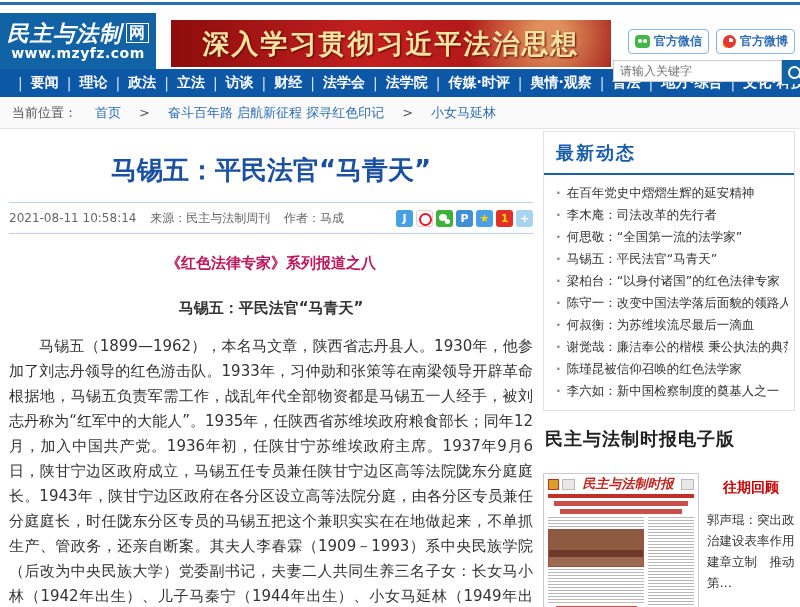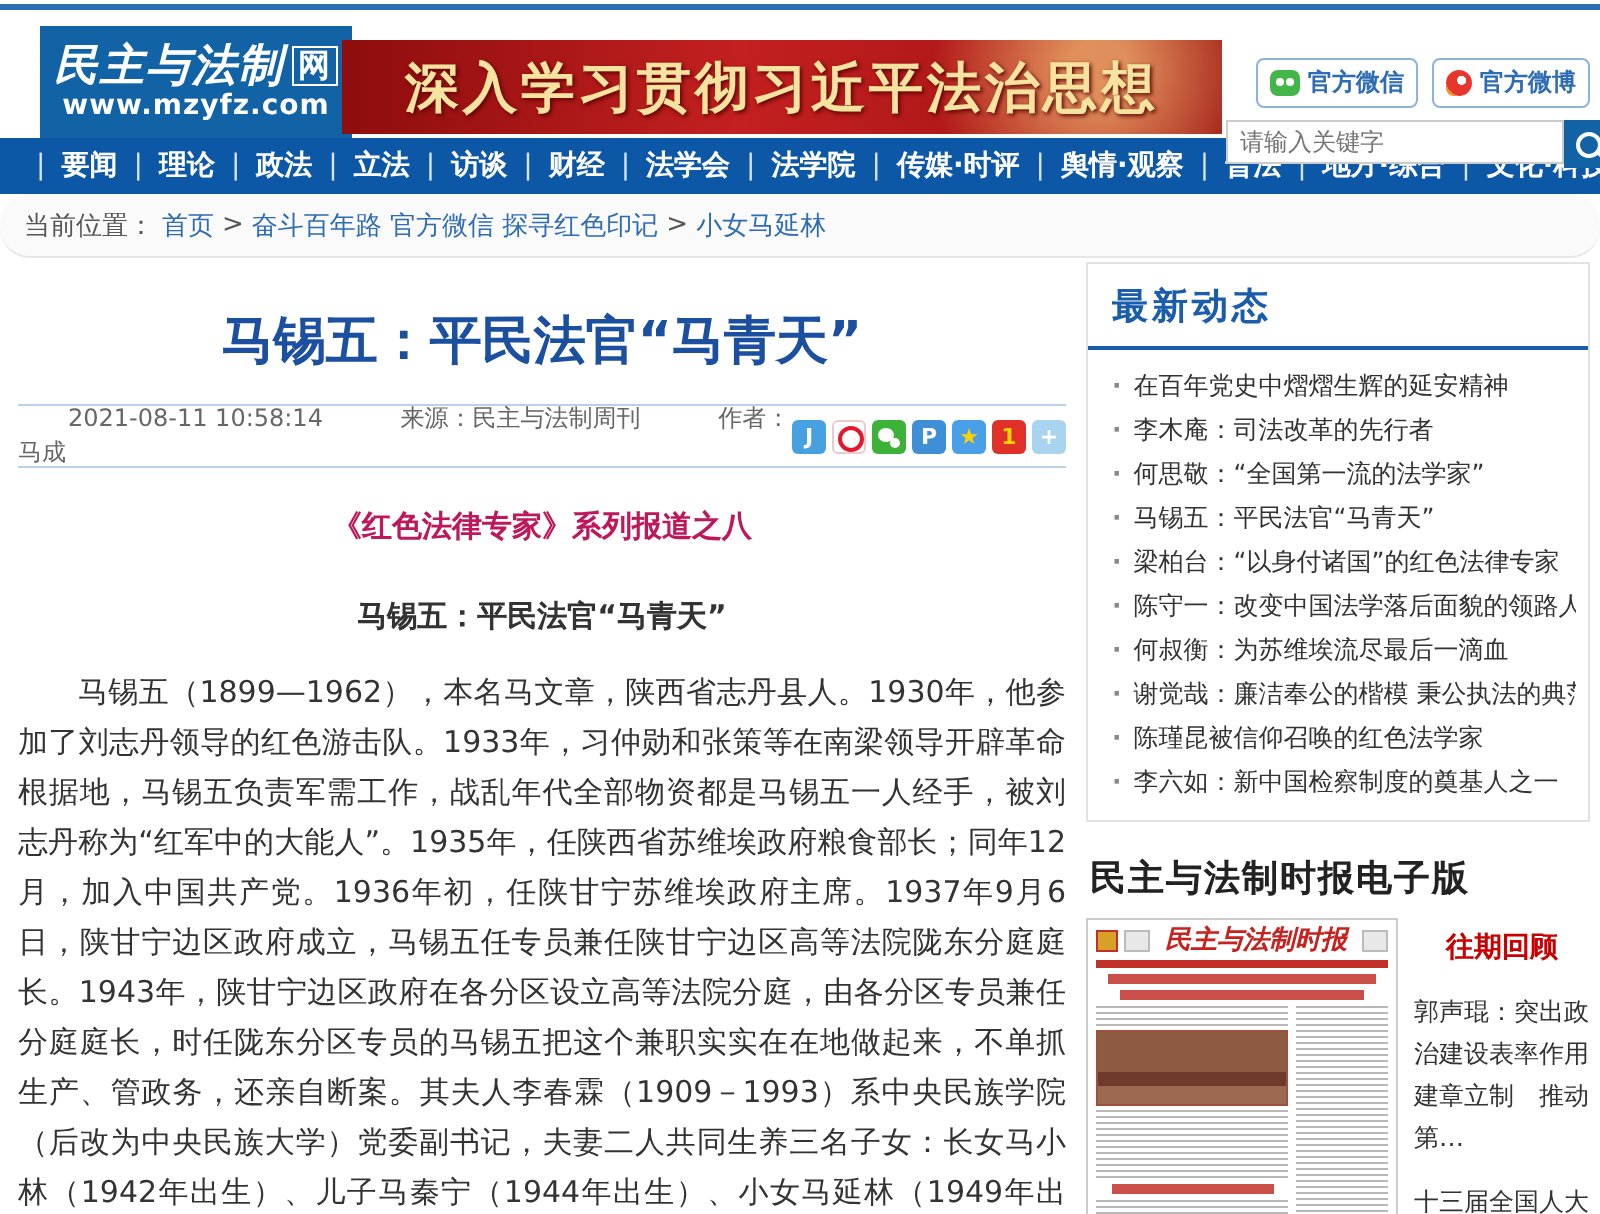--- a/index.html
+++ b/index.html
@@ -1,20 +1,20 @@
 <!DOCTYPE html>
 <html><head>
 <meta charset="utf-8">
 <style>
   html,body{margin:0;padding:0;width:800px;height:607px;overflow:hidden;background:#fff;
     font-family:"DejaVu Sans","Liberation Sans",sans-serif;}
   .topline{height:3px;background:#2a6fb5;margin-top:2px;}
   
   .header{position:relative;height:64px;}
-  .logo{position:absolute;left:20px;top:8px;width:156px;height:56px;background:#1263a6;color:#fff;
+  .logo{position:absolute;left:0;top:8px;width:156px;height:56px;background:#1263a6;color:#fff;
     display:flex;flex-direction:column;align-items:center;justify-content:center;cursor:pointer;}
   .logo-cn{font-family:"DejaVu Serif","Liberation Serif",serif;font-style:italic;font-weight:bold;
     font-size:22px;line-height:24px;letter-spacing:1px;display:flex;align-items:center;}
   .logo-wang{font-style:normal;font-size:16px;border:1.5px solid #fff;padding:0 2px;margin-left:4px;line-height:18px;}
   .logo-url{font-size:14px;font-weight:bold;letter-spacing:.5px;}
   .banner{position:absolute;left:171px;top:15px;width:440px;height:47px;
     background:radial-gradient(circle at 86% 32%,rgba(255,210,130,.65) 0 4%,transparent 22%),
                linear-gradient(90deg,#8e0d0d,#c32020 45%,#9c0f0f);
     color:#f6e3a0;font-size:27px;font-weight:bold;letter-spacing:2px;
     display:flex;align-items:center;justify-content:center;text-shadow:1px 1px 2px #5c0505;cursor:pointer;}
@@ -32,50 +32,50 @@
   .search-btn{width:38px;height:24px;background:#1263a6;border:none;display:flex;align-items:center;justify-content:center;cursor:pointer;}
   .mag{width:9px;height:9px;border:2px solid #fff;border-radius:50%;position:relative;display:inline-block;}
   .mag::after{content:'';position:absolute;width:6px;height:2px;background:#fff;right:-5px;bottom:-2px;transform:rotate(40deg);}
   
   .nav{height:28px;background:#0d57a7;display:flex;align-items:center;padding-left:10px;
     color:#fff;font-size:14px;font-weight:bold;white-space:nowrap;overflow:hidden;}
   .nav-sep{color:#d6e4f4;margin:0 8px;font-weight:normal;}
   .nav-item{color:#fff;cursor:pointer;text-decoration:none;}
   
   .crumb{height:31px;background:#fafafa;border-bottom:1px solid #e6e6e6;display:flex;align-items:center;
-    padding-left:12px;font-size:13px;color:#555;gap:4px;border-radius:15px;}
+    padding-left:12px;font-size:13px;color:#555;gap:18px;}
   .crumb a{color:#2e6db4;text-decoration:none;cursor:pointer;}
   
   .main{display:flex;padding:0 5px 0 9px;}
   .left{width:524px;}
   .article-title{text-align:center;color:#1b4fa0;font-size:26px;font-weight:bold;margin:24px 0 14px;}
   .divider{border-top:1px solid #b9d2ea;}
   .meta-row{display:flex;align-items:center;justify-content:space-between;height:30px;font-size:12px;color:#666;}
-  .meta-left span{margin-right:10px;margin-left:25px;}
+  .meta-left span{margin-right:10px;}
   .share{display:flex;gap:3px;}
   .sic{width:17px;height:17px;border-radius:3px;display:flex;align-items:center;justify-content:center;
     font-size:11px;font-weight:bold;cursor:pointer;position:relative;}
   .sic-wechat::before,.sic-wechat::after{content:'';position:absolute;background:#fff;border-radius:50%;}
   .sic-wechat::before{width:8px;height:7px;left:3px;top:4px;}
   .sic-wechat::after{width:5px;height:5px;right:3px;bottom:3px;}
   .sic-weibo{border:1px solid #eccaca;box-sizing:border-box;}
   .sic-weibo::before{content:'';position:absolute;width:9px;height:9px;border:2px solid #e6162d;border-radius:50%;left:2px;top:2px;}
   .series-line{text-align:center;font-weight:bold;font-size:15px;color:#be185d;margin-top:20px;}
   .subtitle-line{text-align:center;font-weight:bold;font-size:15px;color:#333;margin-top:26px;}
   .body-p{font-size:15px;line-height:25px;color:#333;text-align:justify;text-indent:2em;margin:16px 0 0;}
   
   .right{width:252px;margin-left:10px;padding-top:2px;}
   .latest-box{border:1px solid #e2e2e2;}
   .latest-title{color:#1a5dab;font-size:18px;font-weight:bold;padding:9px 10px 8px 12px;
     border-bottom:2px solid #1a5dab;letter-spacing:2px;}
   .latest-list{list-style:none;margin:0;padding:7px 6px 8px 12px;}
   .latest-list li{font-size:12.5px;color:#333;line-height:14px;padding:4px 0;white-space:nowrap;
     overflow:hidden;cursor:pointer;}
   .latest-list li::before{content:"·";color:#888;font-weight:bold;margin-right:6px;}
-  .epaper-title{font-size:18px;font-weight:bold;color:#222;margin:16px 0 8px 2px;letter-spacing:1px;font-family:Liberation Serif, serif;}
+  .epaper-title{font-size:18px;font-weight:bold;color:#222;margin:16px 0 22px 2px;letter-spacing:1px;font-family:Liberation Serif, serif;}
   .epaper-row{display:flex;gap:8px;}
   .thumb{width:146px;height:170px;border:1px solid #ccc;background:#fff;padding:4px;box-sizing:content-box;
     cursor:pointer;overflow:hidden;font-size:0;}
   .mast{display:flex;align-items:center;gap:3px;margin-bottom:3px;}
   .mast-emblem{width:9px;height:9px;background:#d8a028;border:1px solid #c03028;}
   .mast-box{width:11px;height:9px;background:#e8e8e8;border:1px solid #bbb;}
   .mast-name{flex:1;text-align:center;color:#c4231f;font-family:Liberation Mono, monospace;
     font-style:italic;font-weight:bold;font-size:13px;line-height:13px;}
   .redbar{height:4px;background:#c03028;margin:2px 0;}
   .headline{height:5px;background:#c03028;opacity:.85;margin:3px auto;}
@@ -149,21 +149,21 @@
     <span class="nav-sep">|</span>
     <a class="nav-item">地方·综合</a>
     <span class="nav-sep">|</span>
     <a class="nav-item">文化·科技</a>
   </div>
 
 <div class="crumb">
   <span>当前位置：</span>
   <a>首页</a>
   <span>&gt;</span>
-  <a>奋斗百年路 官方微信 探寻红色印记</a>
+  <a>奋斗百年路 启航新征程 探寻红色印记</a>
   <span>&gt;</span>
   <a>小女马延林</a>
 </div>
 
 <div class="main">
 
   <div class="left">
     <h1 class="article-title">马锡五：平民法官“马青天”</h1>
     <div class="divider"></div>
     <div class="meta-row">

